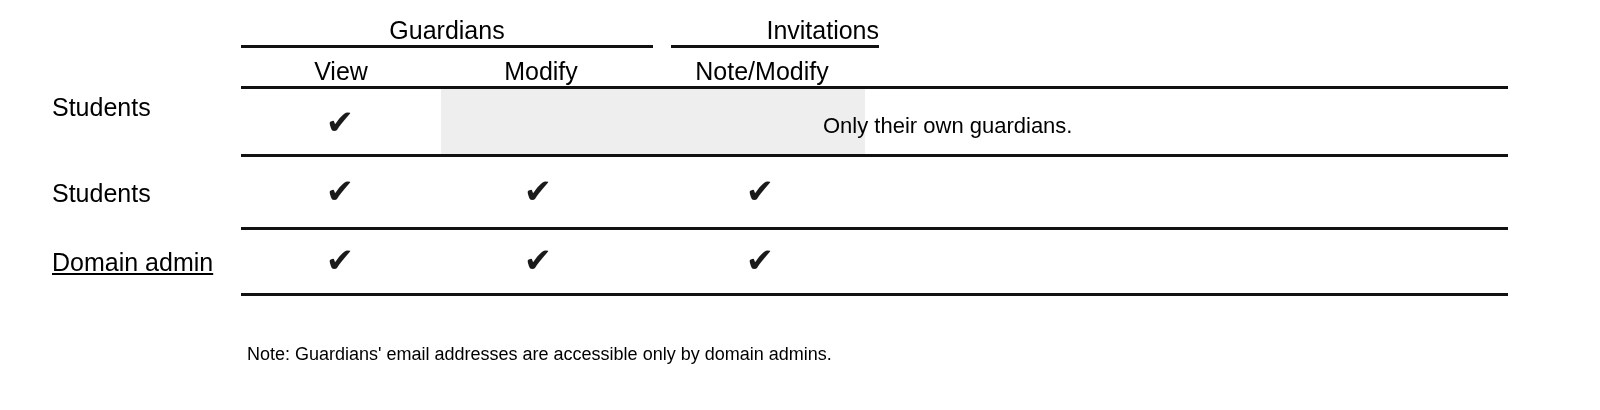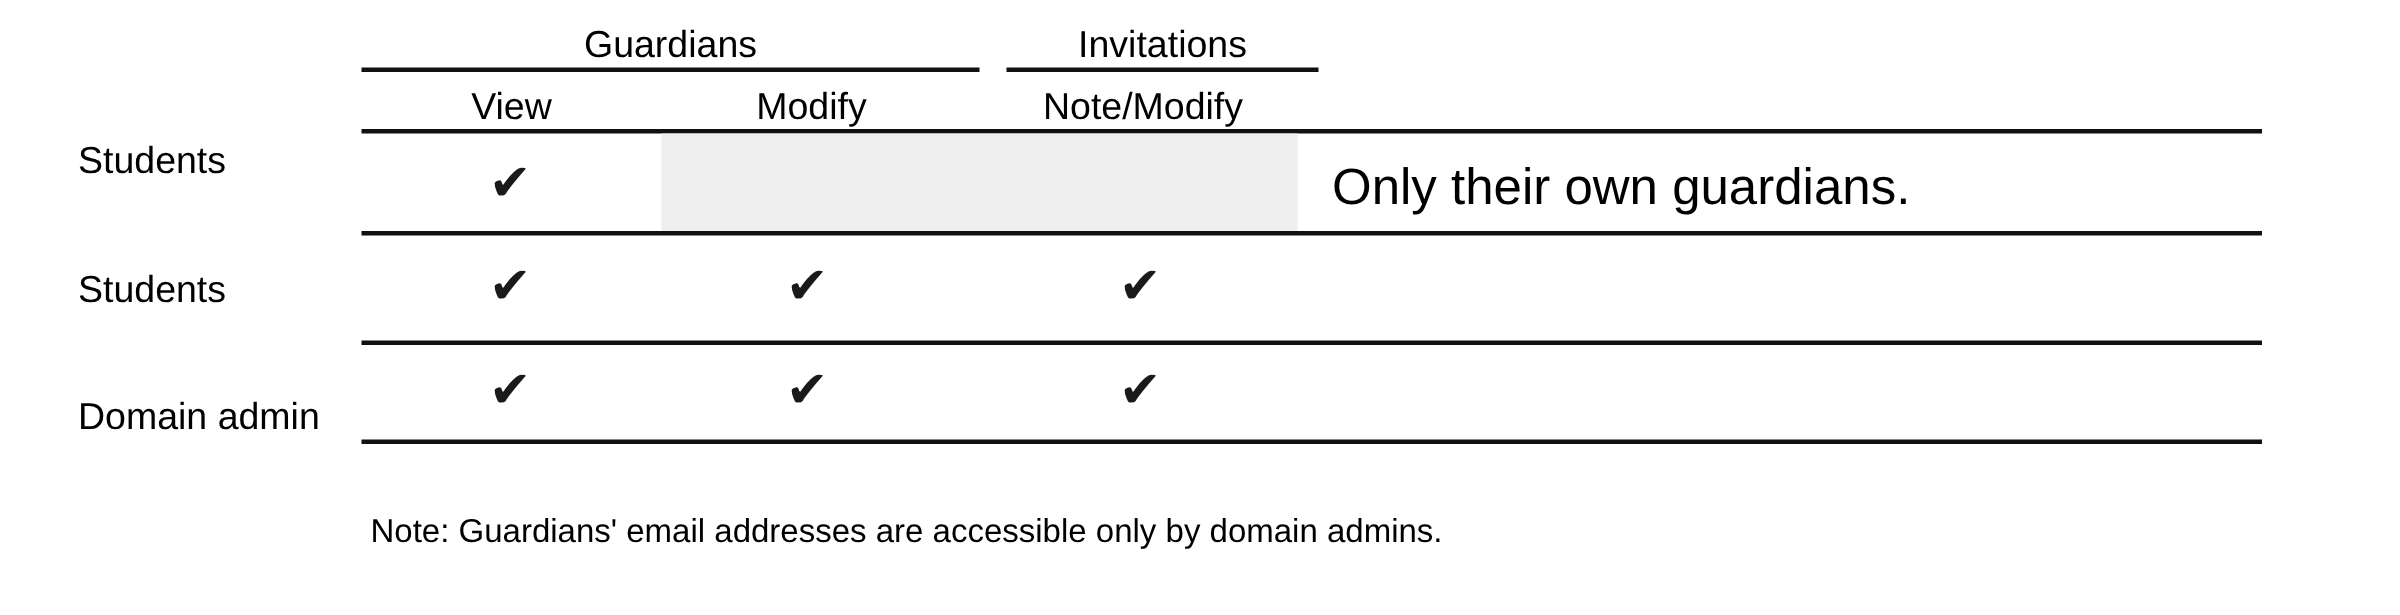--- a/index.html
+++ b/index.html
@@ -42,21 +42,21 @@
   
   .group-label {
     position: absolute;
     top: 16px;
     font-size: 25px;
     line-height: 28px;
     text-align: center;
     white-space: nowrap;
   }
   .group-guardians   { left: 241px; width: 412px; }
-  .group-invitations { left: 671px; width: 208px; }
+  .group-invitations { left: 671px; width: 208px; text-align: right; }
 
   
   .col-head {
     position: absolute;
     top: 57px;
     font-size: 25px;
     line-height: 28px;
     text-align: center;
     white-space: nowrap;
   }
@@ -77,21 +77,21 @@
   
   .row-label {
     position: absolute;
     left: 52px;
     font-size: 25px;
     line-height: 28px;
     white-space: nowrap;
   }
   .row-label.r0 { top: 93px; }
   .row-label.r1 { top: 179px; }
-  .row-label.r2 { top: 264px; }
+  .row-label.r2 { top: 248px; text-decoration: underline; }
 
   
   .check {
     position: absolute;
     width: 60px;
     text-align: center;
     font-size: 34px;
     line-height: 34px;
     font-family: "DejaVu Sans", sans-serif;
     font-weight: bold;
@@ -101,35 +101,35 @@
   .check.c0 { left: 310px; }
   .check.c1 { left: 508px; }
   .check.c2 { left: 730px; }
   .check.rr0 { top: 105px; }
   .check.rr1 { top: 174px; }
   .check.rr2 { top: 243px; }
 
   
   .note-cell {
     position: absolute;
-    left: 888px;
+    left: 823px;
     width: 645px;
-    font-size: 34px;
+    font-size: 22px;
     line-height: 31px;
   }
   .note-cell.n0 { top: 110px; }
   .note-cell.n1 { top: 163px; }
   .note-cell.n2 { top: 248px; }
 
   
   .footnote {
     position: absolute;
     left: 247px;
     top: 339px;
-    font-size: 22px;
+    font-size: 18px;
     line-height: 30px;
     white-space: nowrap;
   }
 </style>
 </head>
 <body>
 
 <div class="page">
 
   <div class="group-label group-guardians">Guardians</div>

